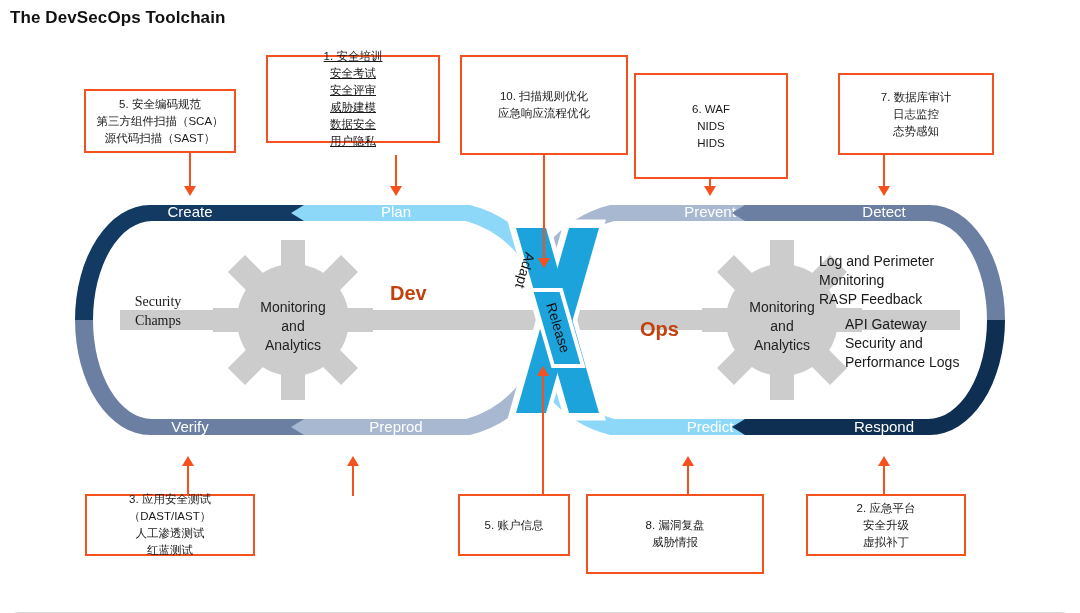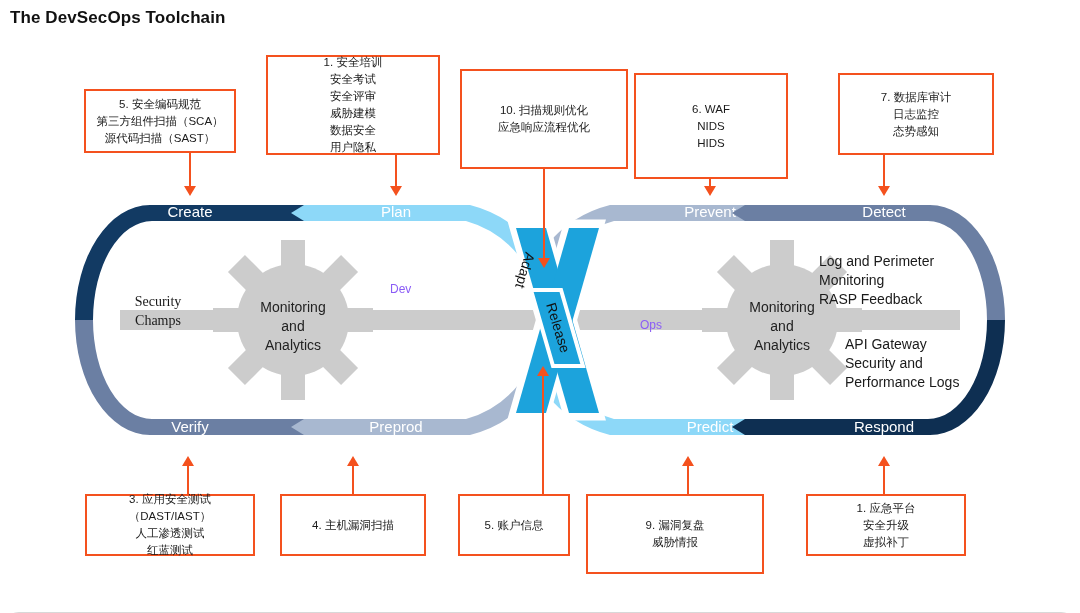--- a/index.html
+++ b/index.html
@@ -101,23 +101,23 @@
   .overlay-text {
     position: absolute;
     font-size: 14px;
     line-height: 19px;
     color: #1a1a1a;
     z-index: 4;
     white-space: pre-line;
   }
   .zone-label {
     position: absolute;
-    font-size: 12px;
-    font-weight: normal;
-    color: #8b5cf6;
+    font-size: 20px;
+    font-weight: bold;
+    color: #c2410c;
     z-index: 4;
   }
   .champs-label {
     position: absolute;
     font-size: 14px;
     line-height: 19px;
     color: #1a1a1a;
     text-align: center;
     z-index: 4;
     white-space: pre-line;
@@ -301,44 +301,44 @@
 Champs</div>
 
   <div class="zone-label" style="left:390px; top:282px;">Dev</div>
 
   <div class="zone-label" style="left:640px; top:282px;margin-top:36px;">Ops</div>
 
   <div class="overlay-text" style="left:819px; top:252px;">Log and Perimeter
 Monitoring
 RASP Feedback</div>
 
-  <div class="overlay-text" style="left:845px; top:335px;">API Gateway
+  <div class="overlay-text" style="left:845px; top:315px;">API Gateway
 Security and
 Performance Logs</div>
 
   <div class="callout" style="left:84px; top:89px; width:152px; height:64px;">
     <span class="lines">5. 安全编码规范
 第三方组件扫描（SCA）
 源代码扫描（SAST）</span>
   </div>
   <div class="conn" style="left:189px; top:153px; height:33px;"></div>
   <div class="arrowhead down" style="left:184px; top:186px;"></div>
 
-  <div class="callout" style="left:266px; top:55px; width:174px; height:100px;">
+  <div class="callout" style="left:266px; top:55px; width:174px; height:88px;text-decoration:underline;">
     <span class="lines">1. 安全培训
 安全考试
 安全评审
 威胁建模
 数据安全
 用户隐私</span>
   </div>
   <div class="conn" style="left:395px; top:155px; height:31px;"></div>
   <div class="arrowhead down" style="left:390px; top:186px;"></div>
 
-  <div class="callout" style="left:460px; top:69px; width:168px; height:100px;">
+  <div class="callout" style="left:460px; top:55px; width:168px; height:100px;">
     <span class="lines">10. 扫描规则优化
 应急响应流程优化</span>
   </div>
   <div class="conn" style="left:543px; top:155px; height:103px;"></div>
   <div class="arrowhead down" style="left:538px; top:258px;"></div>
 
   <div class="callout" style="left:634px; top:73px; width:154px; height:106px;">
     <span class="lines">6. WAF
 NIDS
 HIDS</span>
@@ -355,41 +355,38 @@
   <div class="arrowhead down" style="left:878px; top:186px;"></div>
 
   <div class="callout" style="left:85px; top:494px; width:170px; height:62px;">
     <span class="lines">3. 应用安全测试（DAST/IAST）
 人工渗透测试
 红蓝测试</span>
   </div>
   <div class="conn" style="left:187px; top:466px; height:30px;"></div>
   <div class="arrowhead up" style="left:182px; top:456px;"></div>
 
-  <div class="callout" style="left:280px; top:494px; width:146px; height:62px;">
-    <span class="lines">4. 主机漏洞扫描</span>
-  </div>
   <div class="conn" style="left:352px; top:466px; height:30px;"></div>
   <div class="arrowhead up" style="left:347px; top:456px;"></div>
 
   <div class="callout" style="left:458px; top:494px; width:112px; height:62px;">
     <span class="lines">5. 账户信息</span>
   </div>
   <div class="conn" style="left:542px; top:376px; height:120px;"></div>
   <div class="arrowhead up" style="left:537px; top:366px;"></div>
 
   <div class="callout" style="left:586px; top:494px; width:178px; height:80px;">
-    <span class="lines">9. 漏洞复盘
+    <span class="lines">8. 漏洞复盘
 威胁情报</span>
   </div>
   <div class="conn" style="left:687px; top:466px; height:30px;"></div>
   <div class="arrowhead up" style="left:682px; top:456px;"></div>
 
   <div class="callout" style="left:806px; top:494px; width:160px; height:62px;">
-    <span class="lines">1. 应急平台
+    <span class="lines">2. 应急平台
 安全升级
 虚拟补丁</span>
   </div>
   <div class="conn" style="left:883px; top:466px; height:30px;"></div>
   <div class="arrowhead up" style="left:878px; top:456px;"></div>
 
   <div id="bottom-divider"></div>
 </div>
 
 </body></html>

